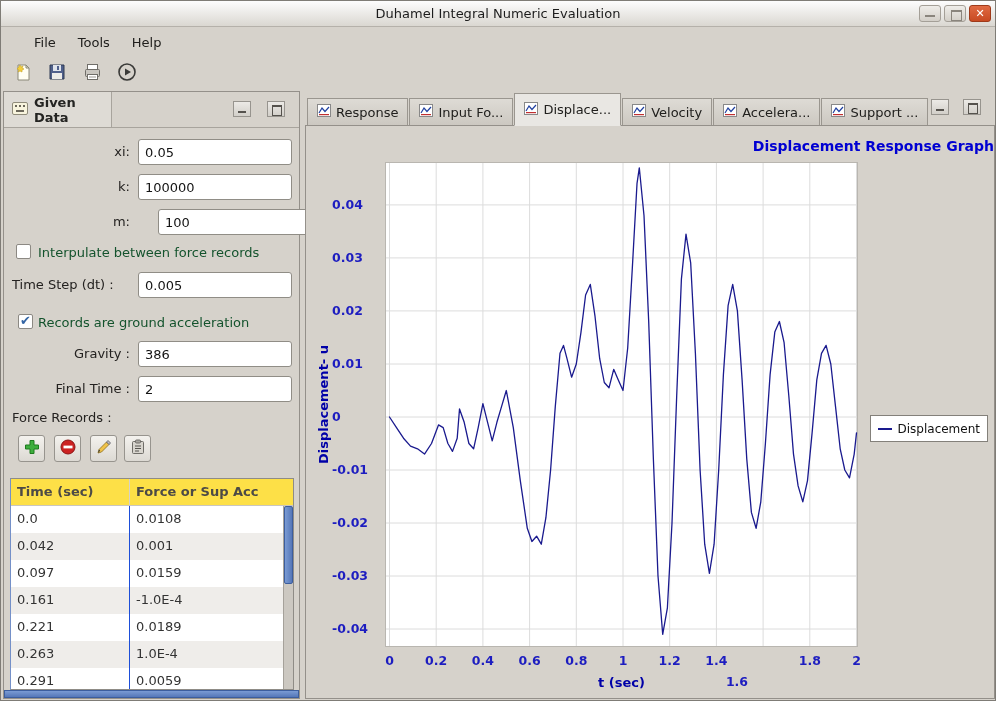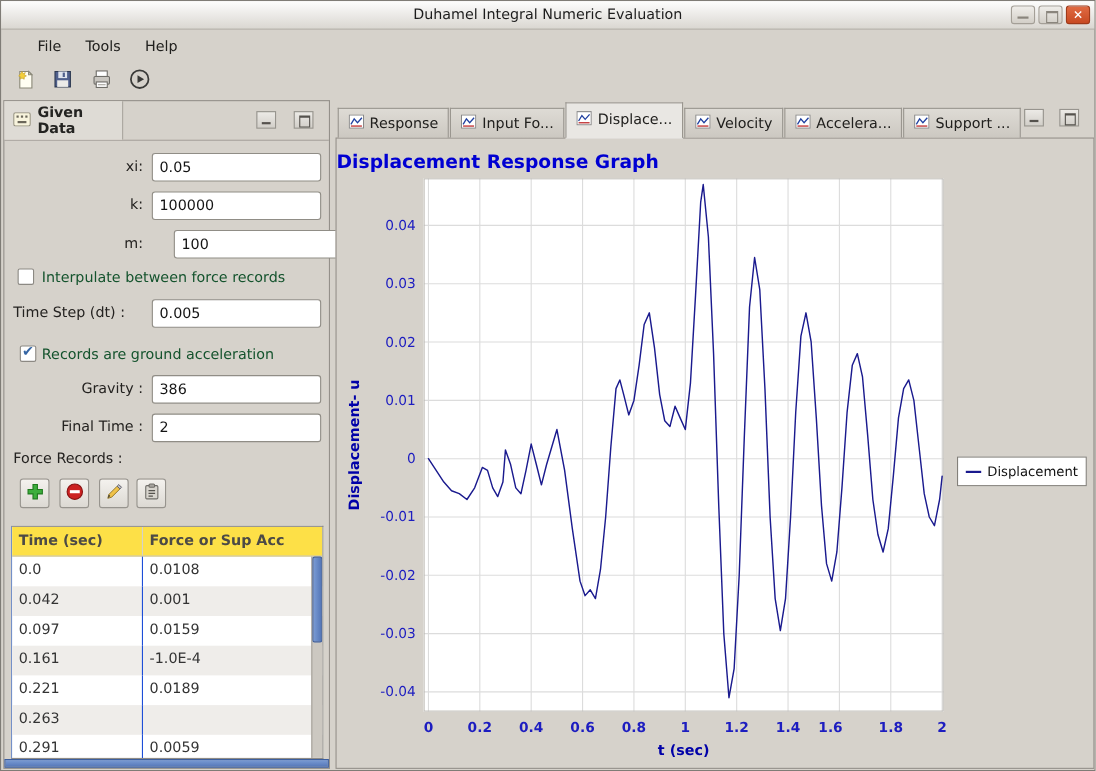--- a/index.html
+++ b/index.html
@@ -53,24 +53,24 @@
   .hscroll { position: absolute; left: 0; right: 0; top: 598px; height: 8px; background: #ccc8c1; }
   .hthumb { position: absolute; left: 0; top: 0; bottom: 0; width: 100%; background: linear-gradient(#7a9bd4, #5577b8); border: 1px solid #3c5e9e; }
 
   
   .right-frame { position: absolute; left: 304px; top: 90px; width: 690px; height: 608px; }
   .tab-bar { position: absolute; top: 0; left: 0; right: 0; height: 34px; display: flex; align-items: flex-end; padding-left: 2px; }
   .tab { height: 27px; display: flex; align-items: center; gap: 5px; padding: 0 9px; font-size: 13px; color: #21201e; background: linear-gradient(#dedbd5, #ccc8c1); border: 1px solid #9a968f; border-bottom: none; margin-right: 1px; position: relative; z-index: 1; white-space: nowrap; }
   .tab.selected { height: 33px; background: #e9e7e3; z-index: 3; margin-bottom: -1px; border-bottom: 1px solid #e9e7e3; }
   .rf-content { position: absolute; left: 0; top: 34px; right: 0; bottom: 0; border: 1px solid #94908a; background: #d6d2cb; }
   .chart { position: absolute; left: 0; top: 0; right: 0; bottom: 0; overflow: visible; }
-  .chart-title { position: absolute; top: 12px; left: 0; right: 0; text-align: left; font-size: 17px; font-weight: bold; color: #0000d2; }
+  .chart-title { position: absolute; top: 12px; left: 0; right: 0; text-align: right; font-size: 14px; font-weight: bold; color: #0000d2; }
   .plot { position: absolute; left: 79px; top: 36px; width: 473px; height: 485px; background: #fff; }
   .xtick { position: absolute; width: 40px; text-align: center; top: 527px; font-size: 12.5px; font-weight: bold; color: #1d1dc0; }
-  .ytick { position: absolute; left: 26px; width: 46px; text-align: right; font-size: 12.5px; font-weight: normal; color: #1d1dc0; }
+  .ytick { position: absolute; left: 26px; width: 46px; font-size: 12.5px; font-weight: bold; color: #1d1dc0; }
   .xlabel { position: absolute; top: 549px; left: 79px; width: 473px; text-align: center; font-size: 13px; font-weight: bold; color: #0000a8; }
   .ylabel { position: absolute; left: -132px; top: 270px; width: 300px; height: 17px; text-align: center; transform: rotate(-90deg); font-size: 13px; font-weight: bold; color: #0000a8; }
   .legend { position: absolute; left: 564px; top: 289px; width: 118px; height: 27px; border: 1px solid #83807a; background: #fff; display: flex; align-items: center; gap: 6px; padding: 0 7px; font-size: 12px; color: #111; }
   .legend-line { width: 26px; height: 0; border-top: 2px solid #1a1a8e; }
 </style>
 </head>
 <body>
 
 <div class="window">
 
@@ -212,20 +212,21 @@
           <div class="tr alt">
             <div class="td1">0.161</div>
             <div class="td2">-1.0E-4</div>
           </div>
           <div class="tr">
             <div class="td1">0.221</div>
             <div class="td2">0.0189</div>
           </div>
           <div class="tr alt">
             <div class="td1">0.263</div>
+            <div class="td2">1.0E-4</div>
           </div>
           <div class="tr">
             <div class="td1">0.291</div>
             <div class="td2">0.0059</div>
           </div>
         </div>
       <div class="vscroll">
           <div class="vthumb"></div>
         </div>
     </div>
@@ -324,21 +325,21 @@
           <span>Displacement</span>
         </div>
       <div class="xtick" style="left: 63.5px;">0</div>
           <div class="xtick" style="left: 110.2px;">0.2</div>
           <div class="xtick" style="left: 156.9px;">0.4</div>
           <div class="xtick" style="left: 203.6px;">0.6</div>
           <div class="xtick" style="left: 250.3px;">0.8</div>
           <div class="xtick" style="left: 297px;">1</div>
           <div class="xtick" style="left: 343.7px;">1.2</div>
           <div class="xtick" style="left: 390.4px;">1.4</div>
-          <div class="xtick" style="left: 429px;">1.6</div>
+          <div class="xtick" style="left: 411px; margin-top: 21px;">1.6</div>
           <div class="xtick" style="left: 483.8px;">1.8</div>
           <div class="xtick" style="left: 530.5px;">2</div>
           <div class="ytick" style="top: 494.978px;">-0.04</div>
           <div class="ytick" style="top: 441.973px;">-0.03</div>
           <div class="ytick" style="top: 388.967px;">-0.02</div>
           <div class="ytick" style="top: 335.962px;">-0.01</div>
           <div class="ytick" style="top: 282.956px;">0</div>
           <div class="ytick" style="top: 229.951px;">0.01</div>
           <div class="ytick" style="top: 176.945px;">0.02</div>
           <div class="ytick" style="top: 123.94px;">0.03</div>

